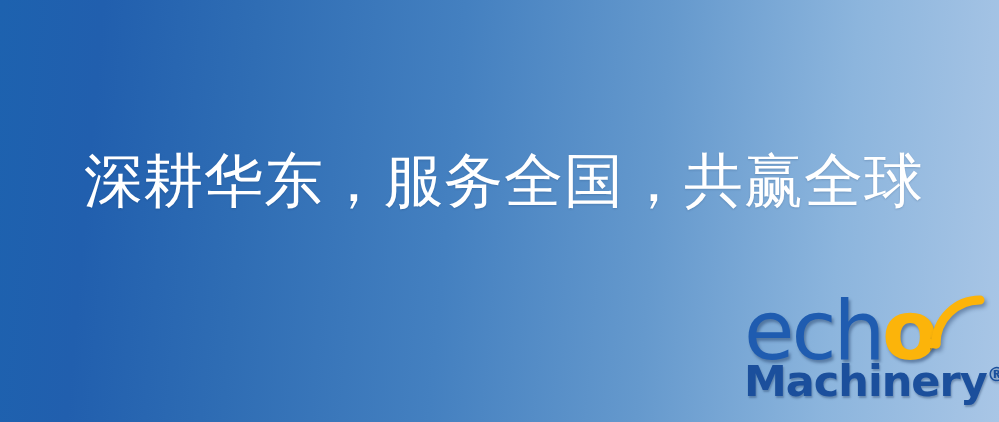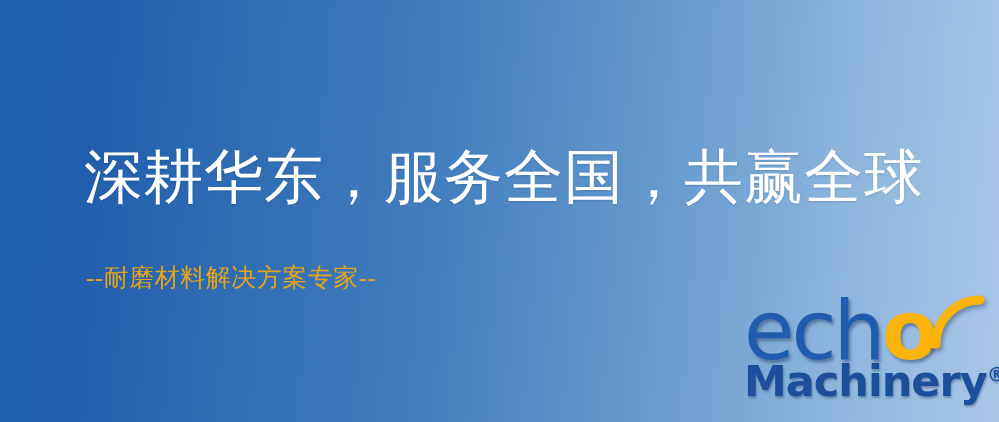--- a/index.html
+++ b/index.html
@@ -36,21 +36,21 @@
                 #4480c0 45%,
                 #6599cd 65%,
                 #8cb5dd 83%,
                 #a9c6e6 100%);
   }
 
   .headline {
     position: absolute;
     left: 84px;
     top: 152px;
-    font-family: Liberation Mono, monospace;
+    font-family: Liberation Sans, sans-serif;
     font-size: 59px;
     line-height: 1.0;
     color: #ffffff;
     letter-spacing: 1px;
     white-space: nowrap;
     text-shadow: 0 1px 2px rgba(10,40,80,0.18);
   }
 
   .subtitle {
     position: absolute;
@@ -135,21 +135,20 @@
   }
 </style>
 </head>
 <body>
 
 <div class="banner">
   <div class="banner-bg"></div>
 
   <div class="headline">深耕华东，服务全国，共赢全球</div>
 
-  <div class="subtitle">--耐磨材料解决方案专家--</div>
 
   <div class="logo">
     <div class="logo-wordmark">
       <span class="logo-echo">ech</span>
       <span class="logo-o">o</span>
       <span class="logo-arcs">
         <svg width="66" height="62" viewBox="0 0 66 62" xmlns="http://www.w3.org/2000/svg">
           <g fill="none" stroke="#fcb40a" stroke-linecap="round" style="filter: drop-shadow(2px 3px 2px rgba(20,45,85,0.40));">
             <path d="M 6 50 A 26 26 0 0 1 32 24" stroke-width="9" transform="rotate(-90 6 50)"></path>
             <path d="M 6 50 A 44 44 0 0 1 50 6" stroke-width="9"></path>

